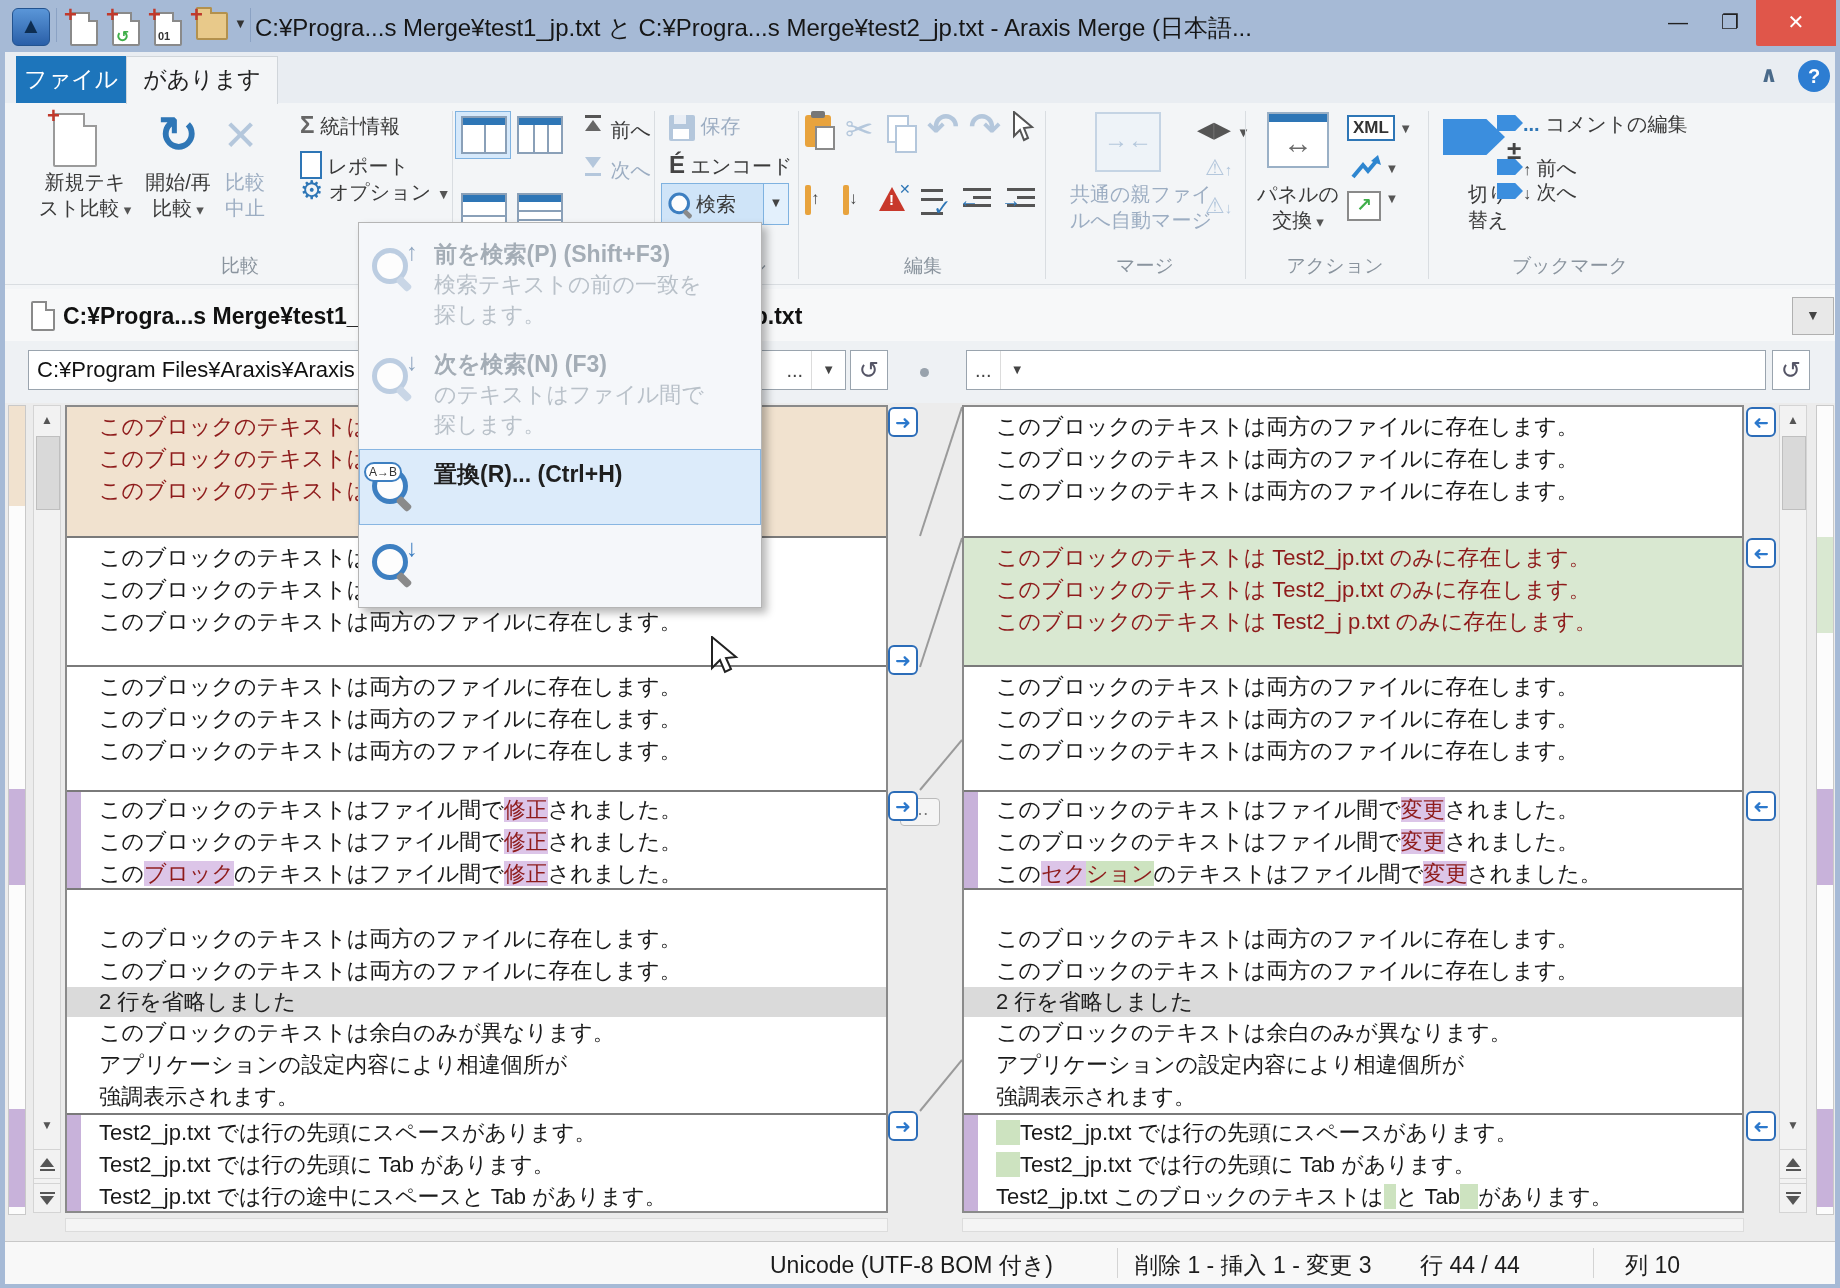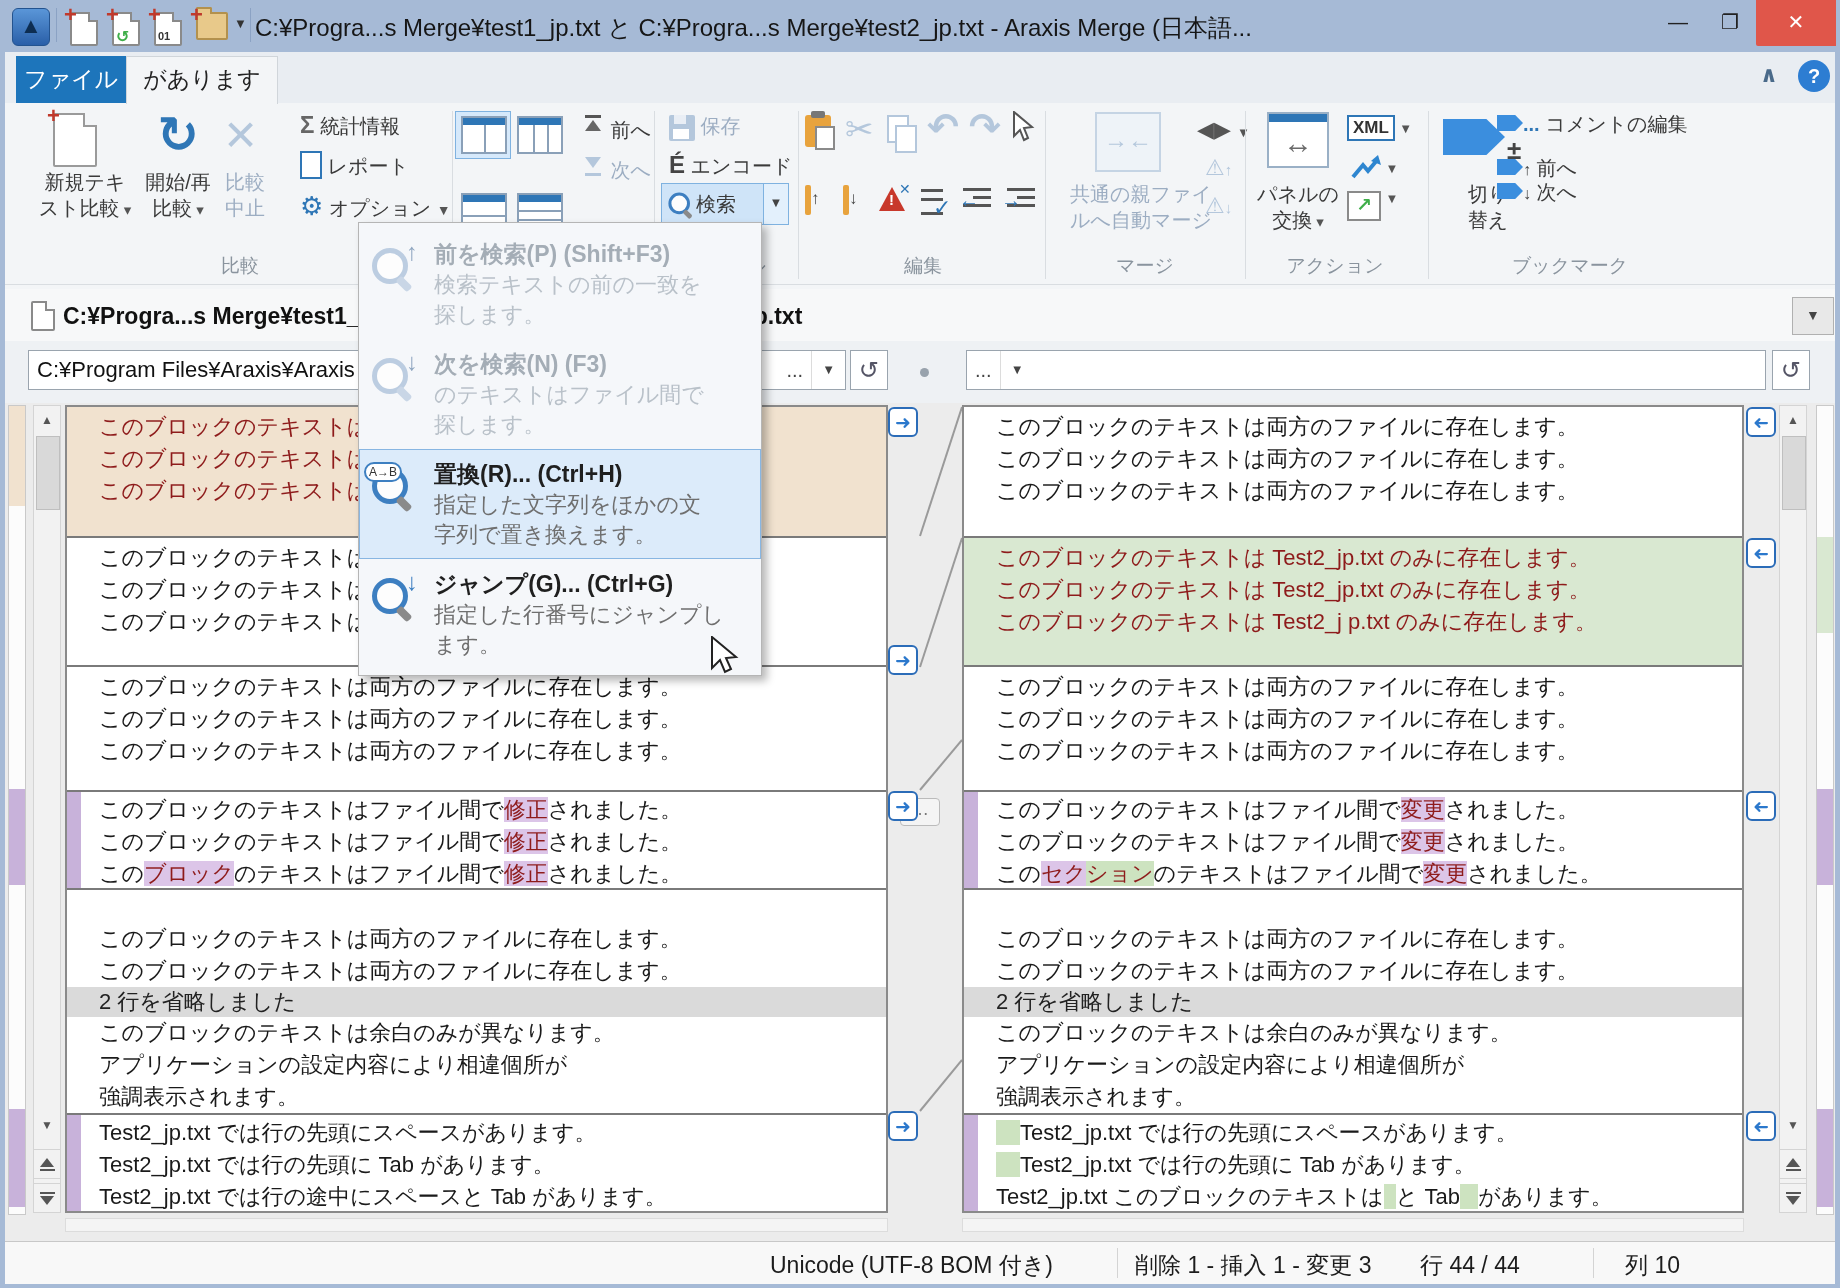--- a/index.html
+++ b/index.html
@@ -216,21 +216,21 @@
     <div class="bigbtn-label has-dd" style="left:10px;top:66px;width:140px">新規テキ
 スト比較</div>
     <div class="abs refresh-ic" style="left:152px;top:6px">↻</div>
     <div class="bigbtn-label has-dd" style="left:118px;top:66px;width:110px">開始/再
 比較</div>
     <div class="abs x-ic" style="left:218px;top:8px">✕</div>
     <div class="bigbtn-label dis" style="left:200px;top:66px;width:80px">比較
 中止</div>
     <div class="sml" style="left:295px;top:8px"><b style="color:#666;font-size:24px">Σ</b> <span>統計情報</span></div>
     <div class="sml" style="left:295px;top:48px"><span style="display:inline-block;width:18px;height:24px;background:#fff;border:2px solid #2e76b6;vertical-align:-6px"></span> <span>レポート</span></div>
-    <div class="sml" style="left:295px;top:88px"><b style="color:#2e76b6;font-size:26px">⚙</b> <span>オプション</span> <span class="dd">▼</span></div>
+    <div class="sml" style="left:295px;top:72px"><b style="color:#2e76b6;font-size:26px">⚙</b> <span>オプション</span> <span class="dd">▼</span></div>
     <div class="rdiv" style="left:447px"></div>
     <div class="glabel" style="left:235px">比較</div>
 
     <div class="pane-sel" style="left:450px;top:8px"></div>
     <div class="abs" style="left:456px;top:13px">
         <div class="pane-ic">
           <div class="top"></div>
           <div class="v1"></div>
         </div>
       </div>
@@ -522,31 +522,24 @@
         <div class="tx">
           <div class="ti">次を検索(N) (F3)</div>
           <div class="de">のテキストはファイル間で
 探します。</div>
         </div>
       </div>
       <div class="mitem hover">
         <div class="ic"><span class="mag"><span class="ring"></span><span class="hdl"></span><span class="m-bd">A→B</span></span></div>
         <div class="tx">
           <div class="ti">置換(R)... (Ctrl+H)</div>
-          <div class="de">指定した文字列をほかの文
-字列で置き換えます。</div>
         </div>
       </div>
       <div class="mitem">
         <div class="ic"><span class="mag"><span class="ring"></span><span class="hdl"></span><span class="m-ar en">↓</span></span></div>
-        <div class="tx">
-          <div class="ti">ジャンプ(G)... (Ctrl+G)</div>
-          <div class="de">指定した行番号にジャンプし
-ます。</div>
-        </div>
       </div>
     </div>
 
   <div class="cursor" style="left:710px;top:636px">
     <svg width="34" height="42" viewBox="0 0 34 42">
         <path d="M2 1 L2 32 L10 24 L15 36 L21 33 L16 22 L26 21 Z" fill="#fff" stroke="#222" stroke-width="2"></path>
       </svg>
   </div>
 
   <div class="statusbar">

